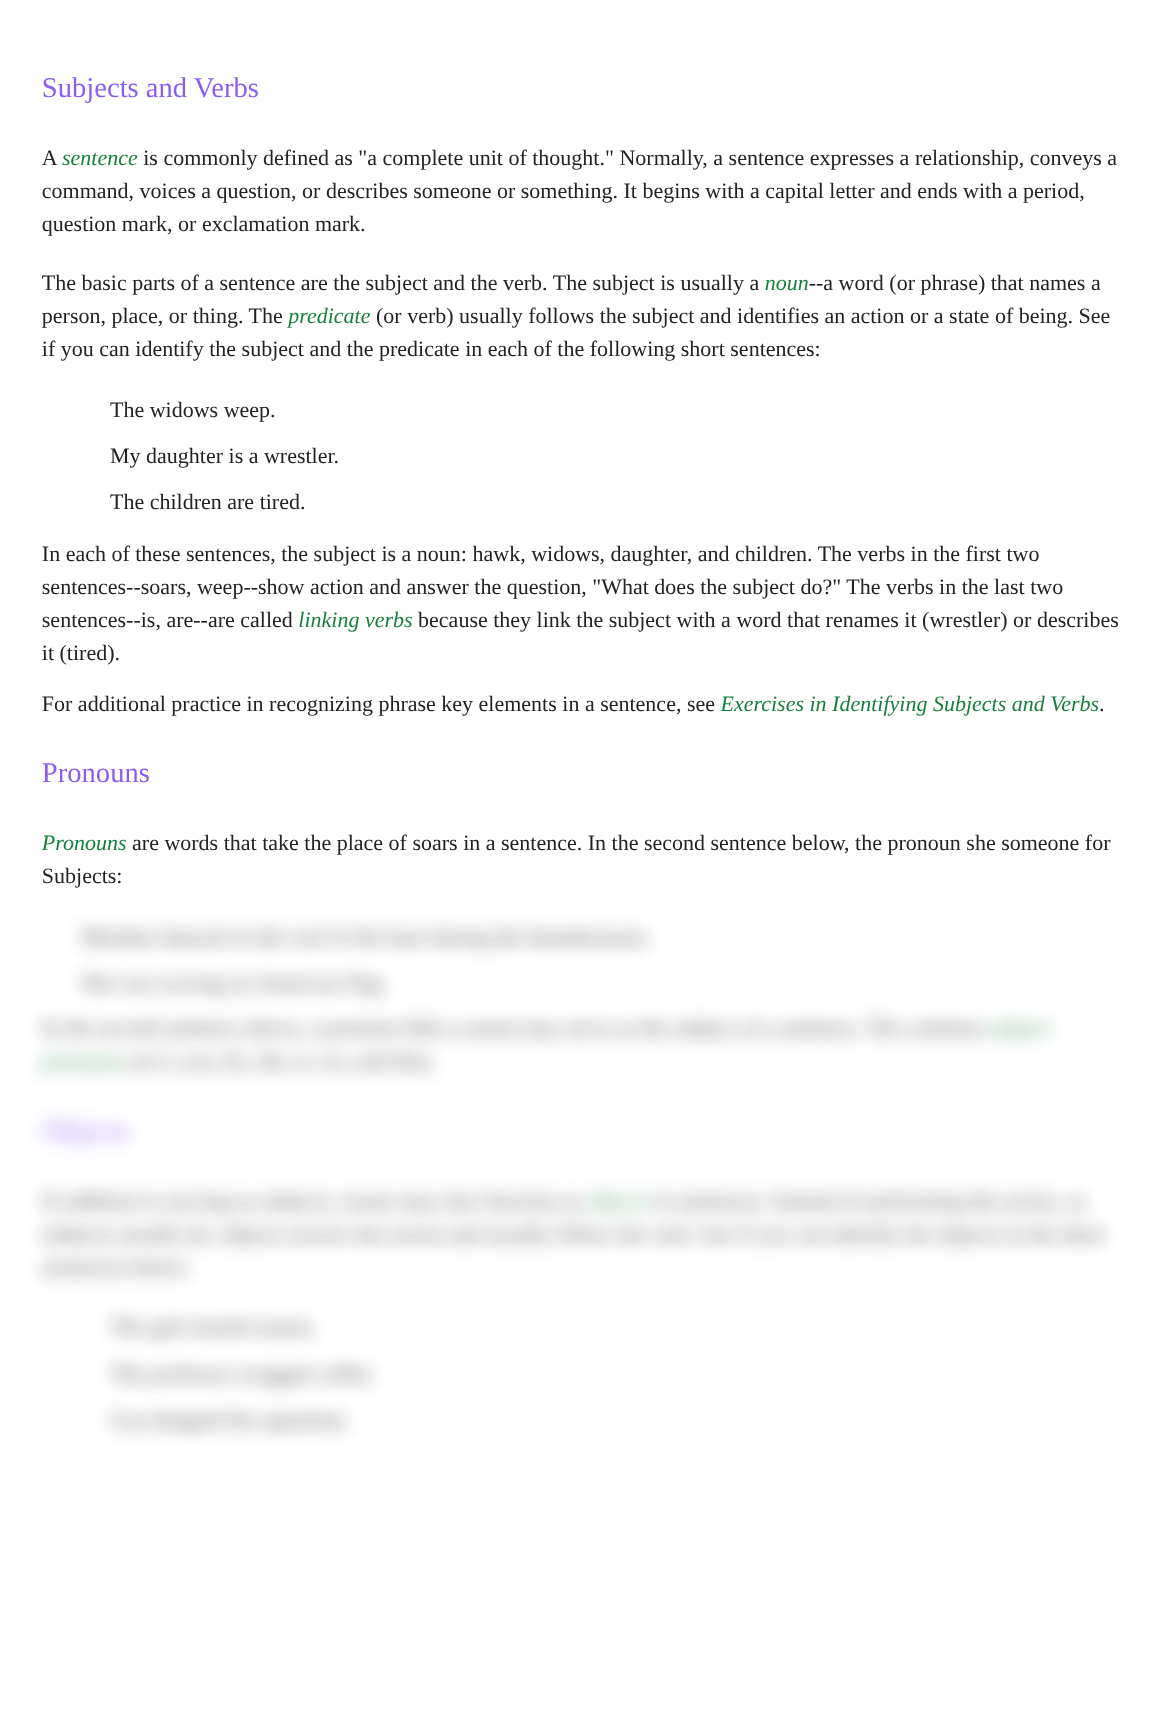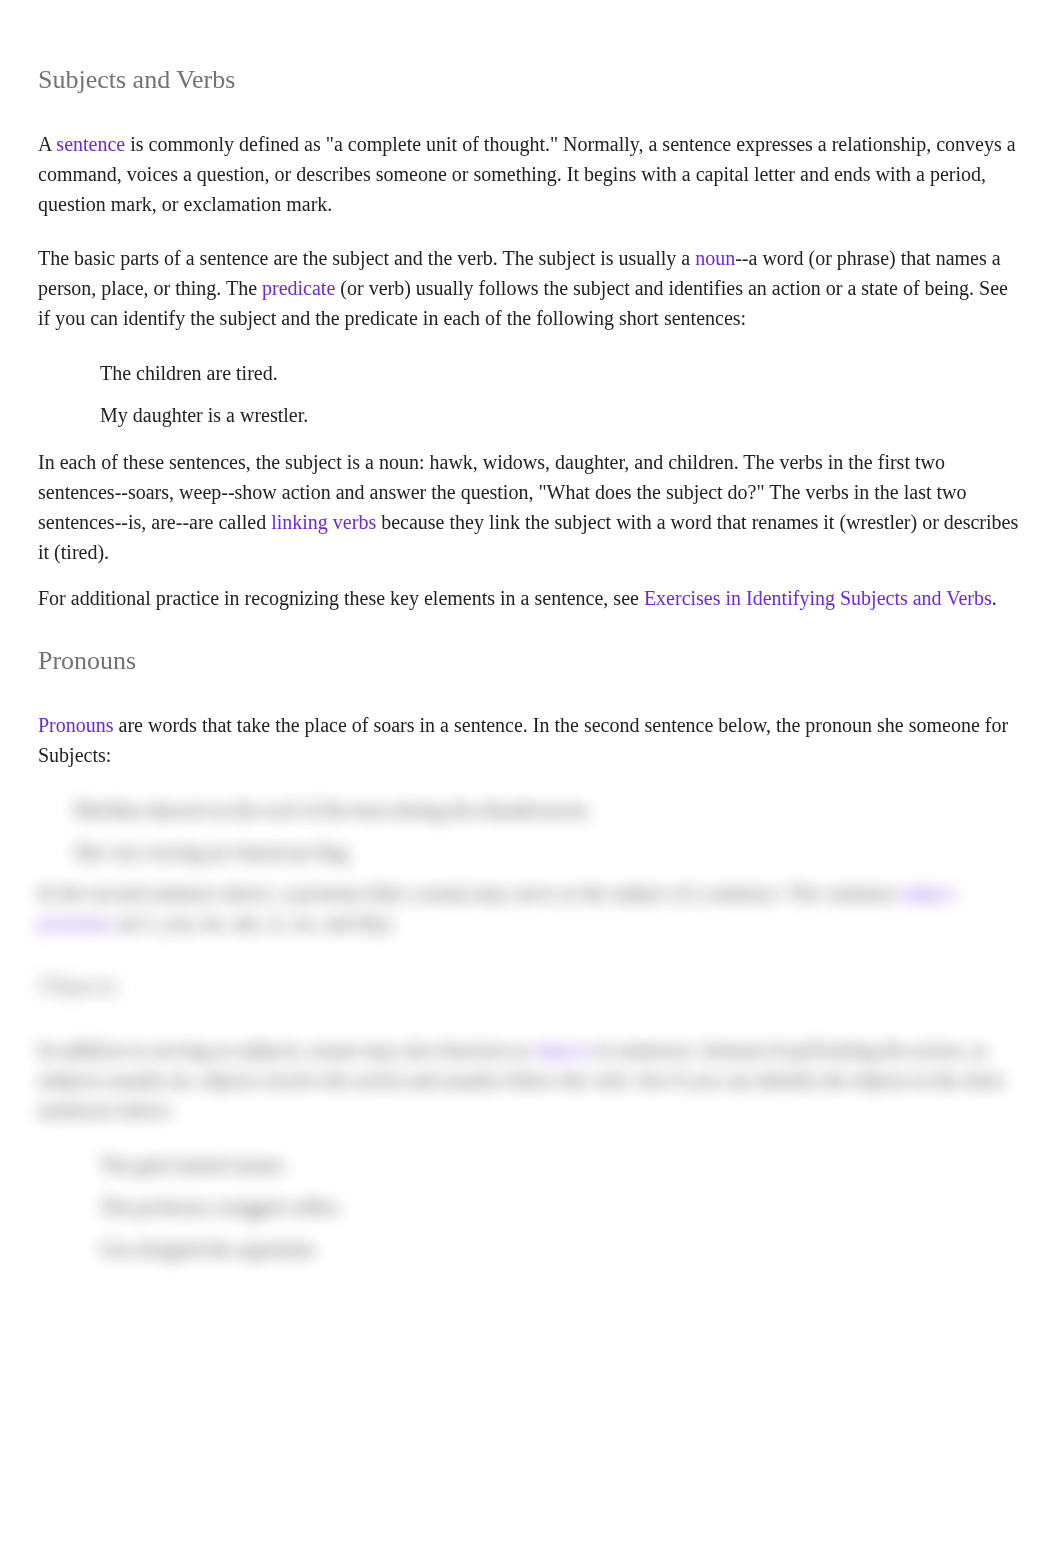--- a/index.html
+++ b/index.html
@@ -14,33 +14,34 @@
       color: #222;
       background: #fff;
       width: 1062px;
       padding: 60px 38px 40px 38px;
       position: relative;
     }
     h2 {
       font-size: 26px;
       font-weight: 400;
       margin-bottom: 30px;
-      color: #737373;
+      color: #8b5cf6;
     }
     h2.section {
       margin-top: 28px;
       margin-bottom: 30px;
     }
     p {
       margin-bottom: 24px;
       color: #222;
     }
     .link {
-      color: #6d28d9;
+      color: #15803d;
       text-decoration: none;
+      font-style: italic;
     }
     .bullet-list {
       list-style: none;
       margin-bottom: 8px;
     }
     .bullet-list li {
       padding-left: 62px;
       position: relative;
       margin-bottom: 10px;
       line-height: 1.6;
@@ -79,30 +80,31 @@
 
 <p>
   <span>A </span><a class="link">sentence</a><span> is commonly defined as "a complete unit of thought." Normally, a sentence expresses a relationship, conveys a command, voices a question, or describes someone or something. It begins with a capital letter and ends with a period, question mark, or exclamation mark.</span>
 </p>
 
 <p>
   <span>The basic parts of a sentence are the </span><span>subject</span><span> and the </span><span>verb</span><span>. The subject is usually a </span><a class="link">noun</a><span>--a word (or phrase) that names a person, place, or thing. The </span><a class="link">predicate</a><span> (or </span><span>verb</span><span>) usually follows the subject and identifies an action or a state of being. See if you can identify the subject and the predicate in each of the following short sentences:</span>
 </p>
 
 <ul class="bullet-list">
+  <li>The widows weep.</li>
+  <li>My daughter is a wrestler.</li>
   <li>The children are tired.</li>
-  <li>My daughter is a wrestler.</li>
 </ul>
 
 <p class="para-after-list">
   <span>In each of these sentences, the subject is a noun: </span><span>hawk, widows, daughter</span><span>, and </span><span>children</span><span>. The verbs in the first two sentences--</span><span>soars, weep</span><span>--show action and answer the question, "What does the subject do?" The verbs in the last two sentences--</span><span>is, are</span><span>--are called </span><a class="link">linking verbs</a><span> because they link the subject with a word that renames it (</span><span>wrestler</span><span>) or describes it (</span><span>tired</span><span>).</span>
 </p>
 
 <p class="para-after-list">
-  <span>For additional practice in recognizing these key elements in a sentence, see </span><a class="link">Exercises in Identifying Subjects and Verbs</a><span>.</span>
+  <span>For additional practice in recognizing phrase key elements in a sentence, see </span><a class="link">Exercises in Identifying Subjects and Verbs</a><span>.</span>
 </p>
 
 <h2 class="section">Pronouns</h2>
 
 <p>
   <a class="link">Pronouns</a><span> are words that take the place of soars in a sentence. In the second sentence below, the pronoun </span><span>she</span><span> someone for </span><span>Subjects</span><span>:</span>
 </p>
 
 <div class="blur-region">
 

